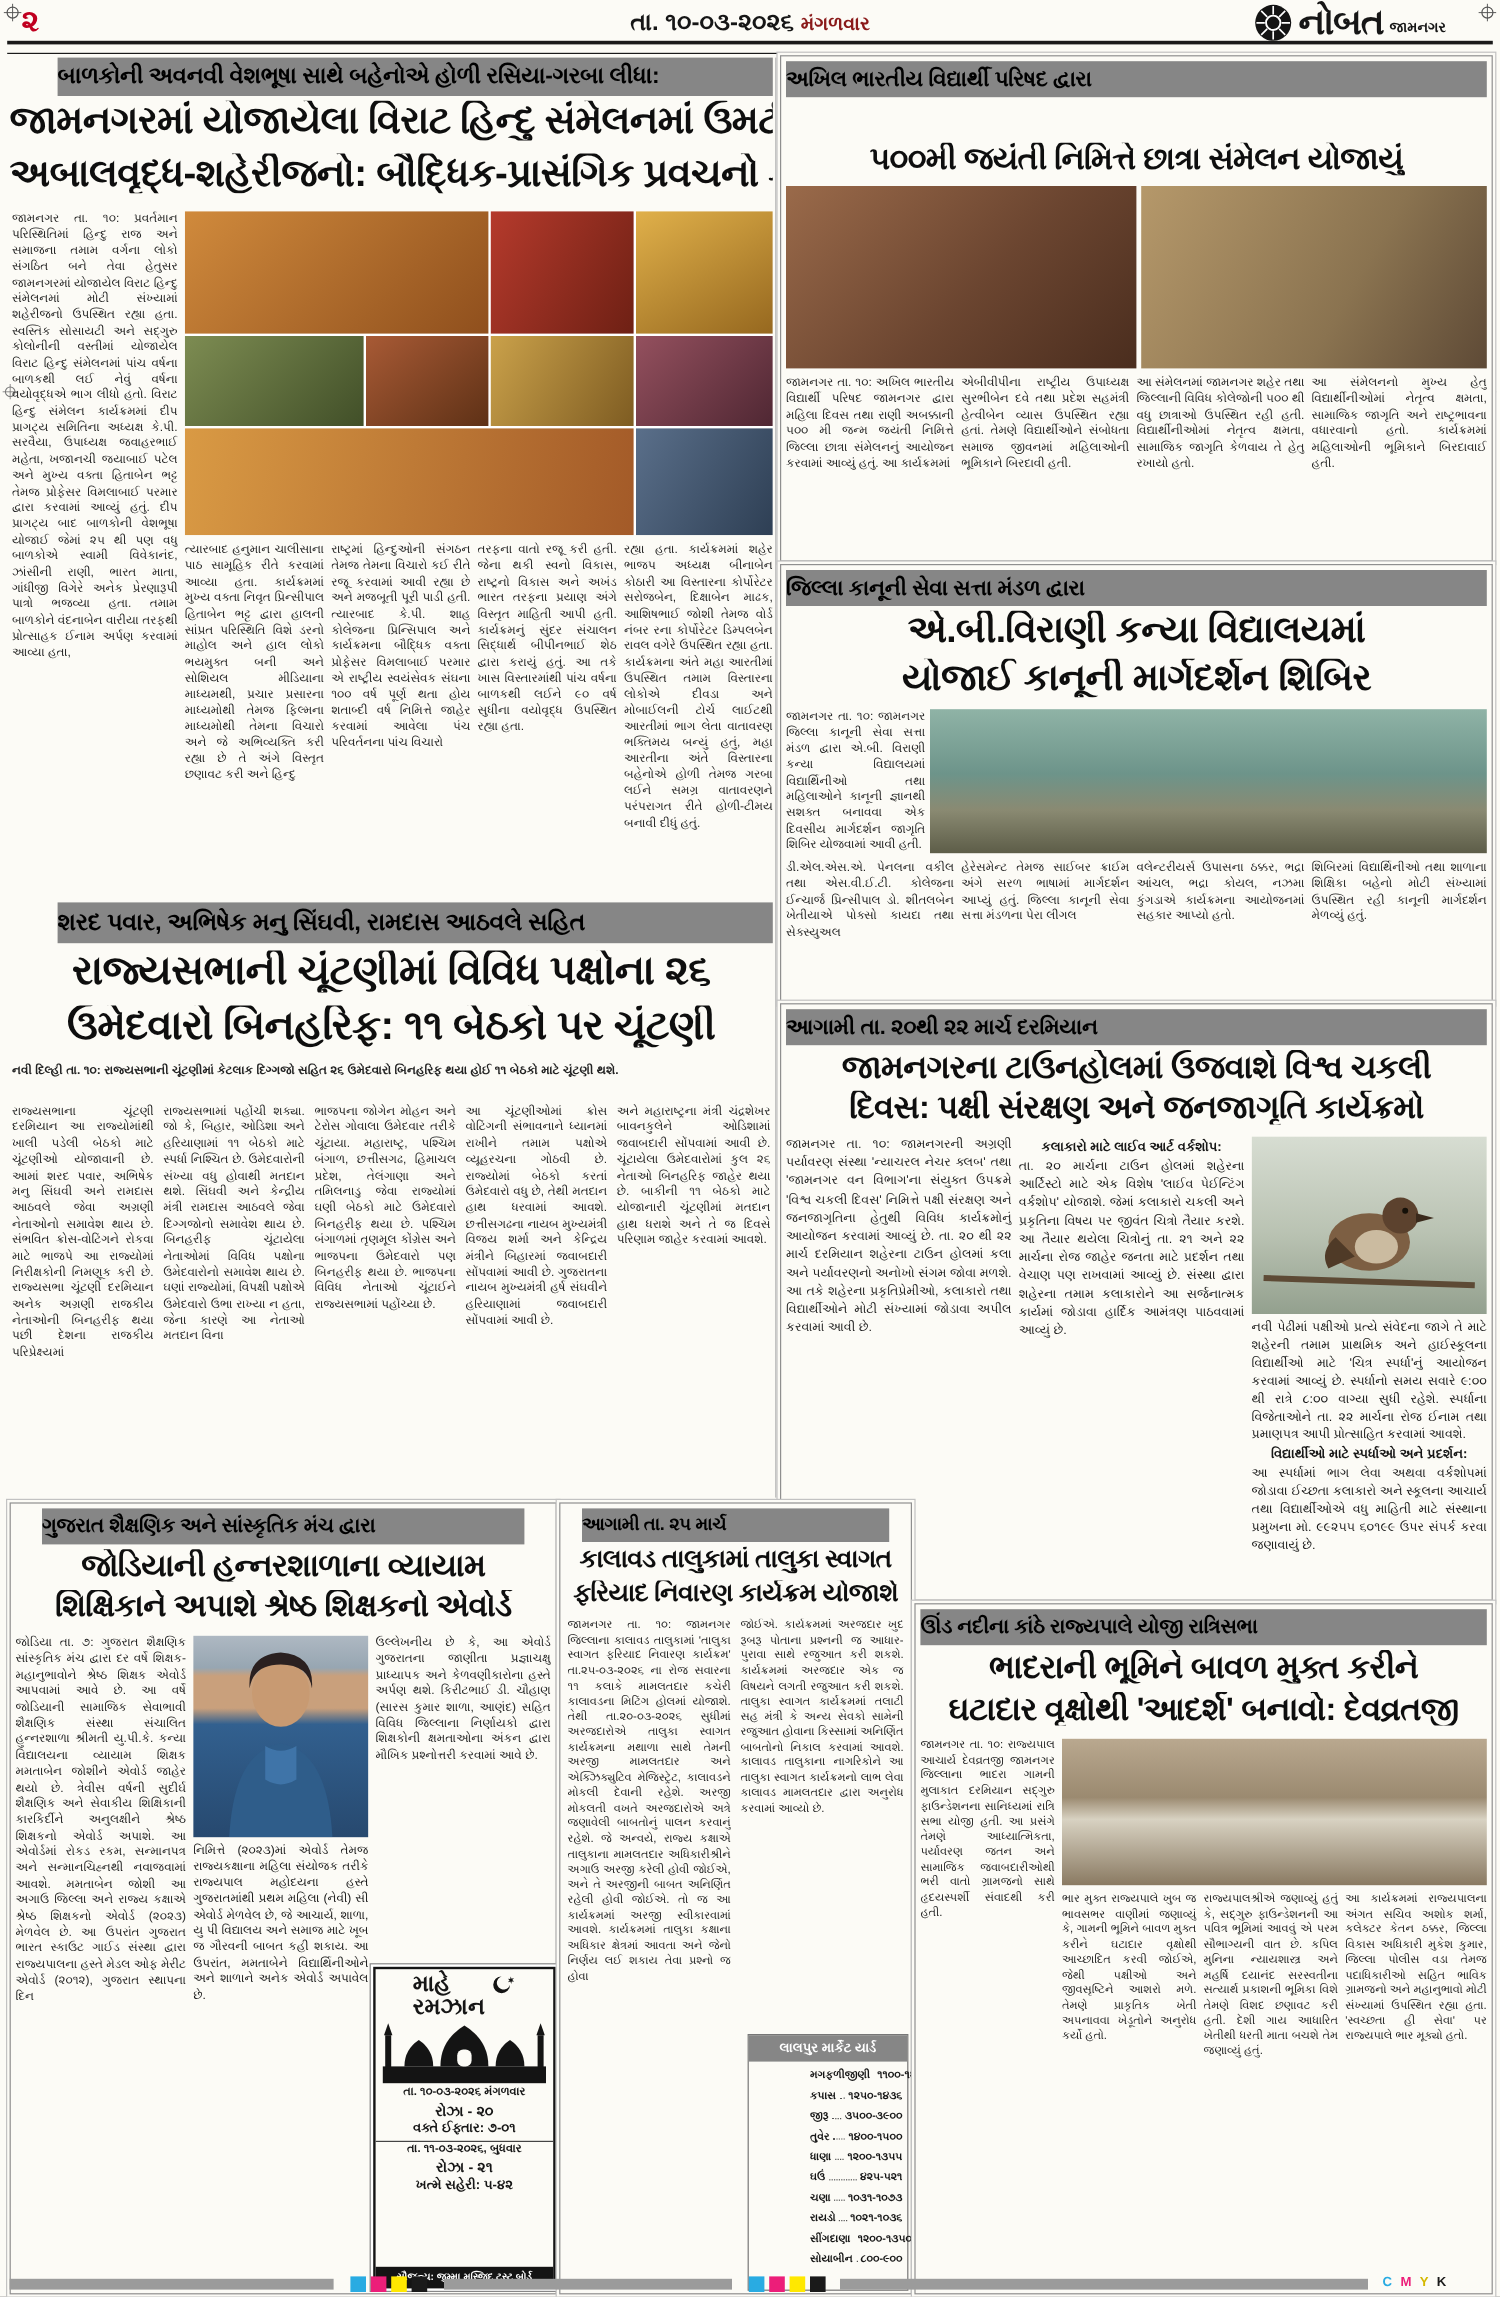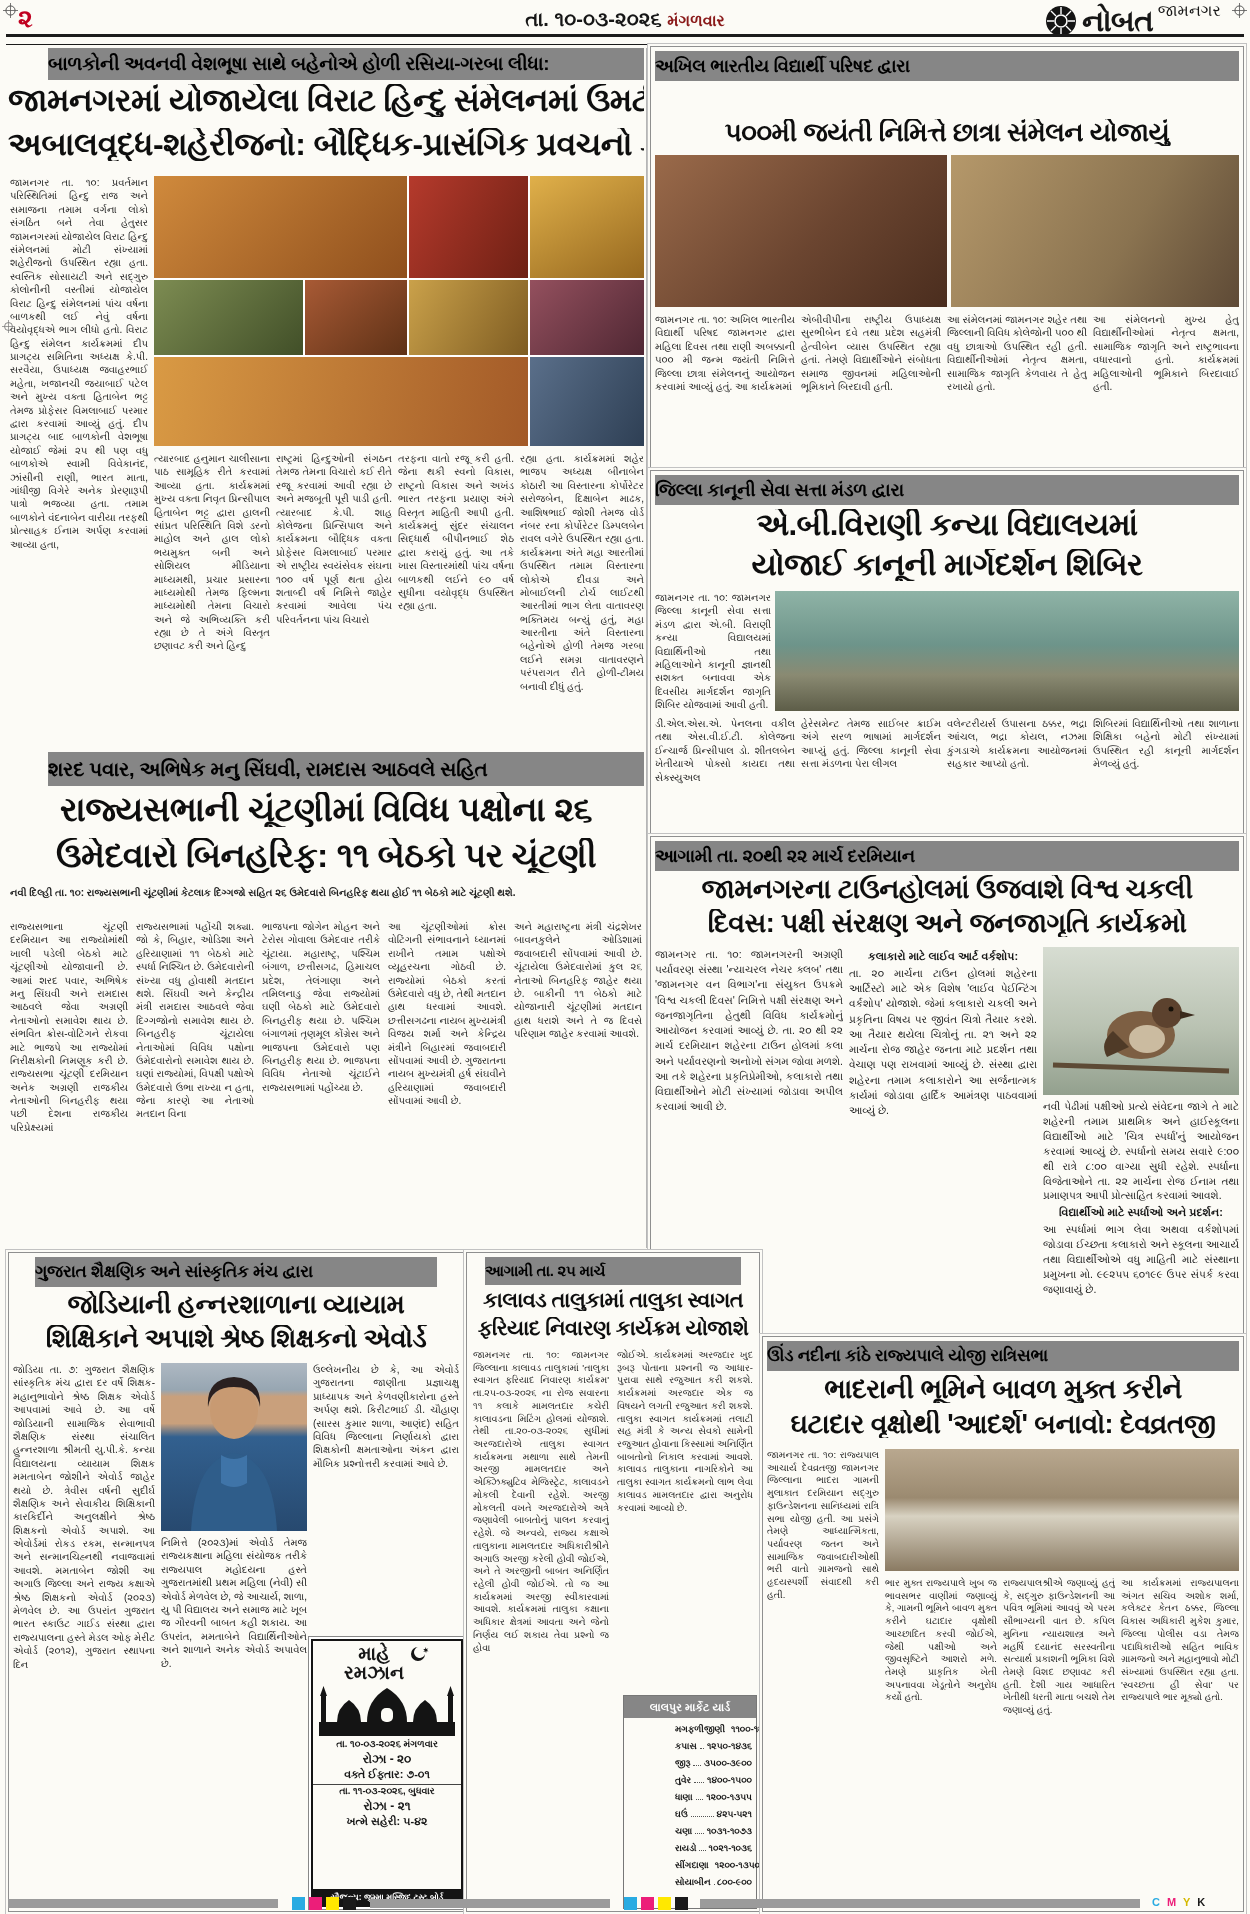--- a/index.html
+++ b/index.html
@@ -65,21 +65,21 @@
   </div>
   <div class="abs" style="left:1045px;top:2px;display:flex;align-items:center;gap:5px">
     <svg width="32" height="32" viewBox="0 0 32 32">
       <circle cx="16" cy="16" r="15" fill="#141414"></circle>
       <circle cx="16" cy="16" r="6" fill="none" stroke="#fff" stroke-width="1.6"></circle>
       <g stroke="#fff" stroke-width="1.4">
           <path d="M16 2v7M16 23v7M2 16h7M23 16h7M6 6l5 5M21 21l5 5M26 6l-5 5M11 21l-5 5"></path>
         </g>
     </svg>
     <span style="font-size:30px;font-weight:bold;letter-spacing:-1px">નોબત</span>
-    <span style="font-size:16px;font-weight:normal;align-self:flex-end;padding-bottom:20px">જામનગર</span>
+    <span style="font-size:12px;font-weight:bold;align-self:flex-end;padding-bottom:6px">જામનગર</span>
   </div>
   <div class="ruleband"></div>
   <div class="vr" style="left:646px;top:48px;height:1200px"></div>
 
   <div class="abs" style="left:8px;top:46px;width:636px;height:702px">
     <div class="kick abs" style="left:40px;top:2px;width:596px;height:32px;font-size:19px;line-height:32px">બાળકોની અવનવી વેશભૂષા સાથે બહેનોએ હોળી રસિયા-ગરબા લીધા:</div>
     <div class="hl" style="top:38px;font-size:32px">જામનગરમાં યોજાયેલા વિરાટ હિન્દુ સંમેલનમાં ઉમટી પડયા</div>
     <div class="hl" style="top:82px;font-size:32px">અબાલવૃદ્ધ-શહેરીજનો: બૌદ્ધિક-પ્રાસંગિક પ્રવચનો કરાયા</div>
     <div class="bt" style="left:2px;top:130px;width:138px;height:568px">જામનગર તા. ૧૦: પ્રવર્તમાન પરિસ્થિતિમાં હિન્દુ રાજ અને સમાજના તમામ વર્ગના લોકો સંગઠિત બને તેવા હેતુસર જામનગરમાં યોજાયેલ વિરાટ હિન્દુ સંમેલનમાં મોટી સંખ્યામાં શહેરીજનો ઉપસ્થિત રહ્યા હતા. સ્વસ્તિક સોસાયટી અને સદ્ગુરુ કોલોનીની વસ્તીમાં યોજાયેલ વિરાટ હિન્દુ સંમેલનમાં પાંચ વર્ષના બાળકથી લઈ નેવું વર્ષના વયોવૃદ્ધએ ભાગ લીધો હતો. વિરાટ હિન્દુ સંમેલન કાર્યક્રમમાં દીપ પ્રાગટ્ય સમિતિના અધ્યક્ષ કે.પી. સરવૈયા, ઉપાધ્યક્ષ જવાહરભાઈ મહેતા, ખજાનચી જયાબાઈ પટેલ અને મુખ્ય વક્તા હિતાબેન ભટ્ટ તેમજ પ્રોફેસર વિમલાબાઈ પરમાર દ્વારા કરવામાં આવ્યું હતું. દીપ પ્રાગટ્ય બાદ બાળકોની વેશભૂષા યોજાઈ જેમાં ૨૫ થી પણ વધુ બાળકોએ સ્વામી વિવેકાનંદ, ઝાંસીની રાણી, ભારત માતા, ગાંધીજી વિગેરે અનેક પ્રેરણારૂપી પાત્રો ભજવ્યા હતા. તમામ બાળકોને વંદનાબેન વારીયા તરફથી પ્રોત્સાહક ઈનામ અર્પણ કરવામાં આવ્યા હતા,</div>
     <div class="photo" style="left:146px;top:130px;width:490px;height:270px">
@@ -176,21 +176,21 @@
           <path d="M30 168 Q34 96 73 90 Q112 96 116 168Z" fill="#2f5d8a"></path>
           <path d="M60 92 Q73 100 86 92 L86 120 Q73 128 60 120Z" fill="#3f74a8"></path>
         </svg>
       </div>
       <div style="font-size:10px;line-height:1.34;text-align:justify;margin-top:5px">નિમિત્તે (૨૦૨૩)માં એવોર્ડ તેમજ રાજ્યકક્ષાના મહિલા સંયોજક તરીકે રાજ્યપાલ મહોદયના હસ્તે ગુજરાતમાંથી પ્રથમ મહિલા (નેવી) સી એવોર્ડ મેળવેલ છે, જે આચાર્ય, શાળા, યુ પી વિદ્યાલય અને સમાજ માટે ખૂબ જ ગૌરવની બાબત કહી શકાય. આ ઉપરાંત, મમતાબેને વિદ્યાર્થિનીઓને અને શાળાને અનેક એવોર્ડ અપાવેલ છે.</div>
     </div>
     <div class="bt" style="left:304px;top:110px;width:146px;height:272px">ઉલ્લેખનીય છે કે, આ એવોર્ડ ગુજરાતના જાણીતા પ્રજ્ઞાચક્ષુ પ્રાધ્યાપક અને કેળવણીકારોના હસ્તે અર્પણ થશે. કિરીટભાઈ ડી. ચૌહાણ (સારસ કુમાર શાળા, આણંદ) સહિત વિવિધ જિલ્લાના નિર્ણાયકો દ્વારા શિક્ષકોની ક્ષમતાઓના અંકન દ્વારા મૌખિક પ્રશ્નોત્તરી કરવામાં આવે છે.</div>
 
     <div class="abs" style="left:302px;top:386px;width:148px;height:264px;border:2px solid #141414;box-shadow:0 0 0 2px #fff,0 0 0 3px #888">
       <div style="display:flex;justify-content:center;align-items:flex-start;gap:6px;padding-top:3px">
-        <div style="text-align:center;font-weight:bold;font-size:19px;line-height:1.0">
+        <div style="font-weight:bold;font-size:19px;line-height:1.0">
           <div>માહે</div>
           <div>રમઝાન</div>
         </div>
         <svg width="20" height="20" viewBox="0 0 20 20">
           <path d="M15 10a7 7 0 1 1-7-7 5.6 5.6 0 1 0 7 7Z" fill="#141414"></path>
           <path d="M15.5 3l.8 2 2-.6-1.4 1.6 1.6 1.3-2.1-.1-.3 2.1-.8-2-2 .6 1.4-1.6-1.6-1.3 2.1.1Z" fill="#141414"></path>
         </svg>
       </div>
       <svg width="144" height="56" viewBox="0 0 144 56" style="display:block;margin:0 auto">
         <rect x="4" y="40" width="136" height="14" fill="#141414"></rect>

